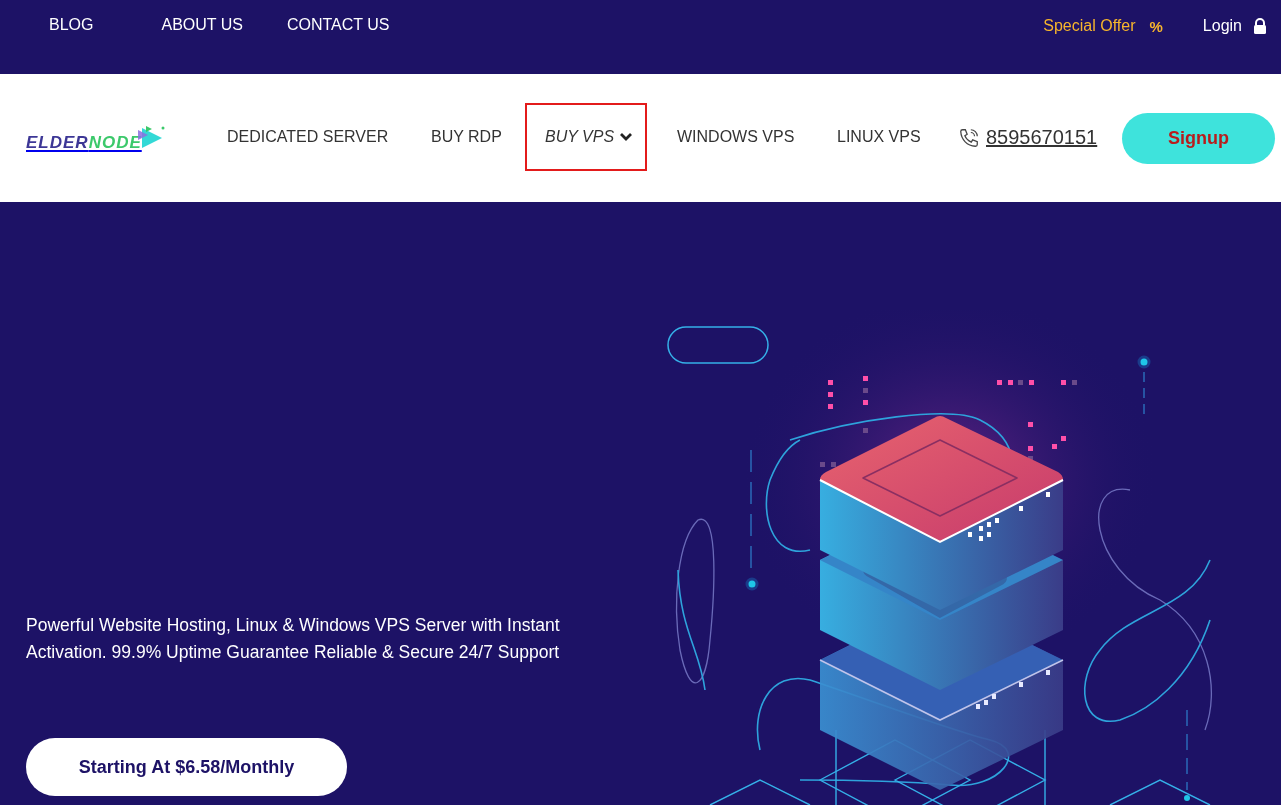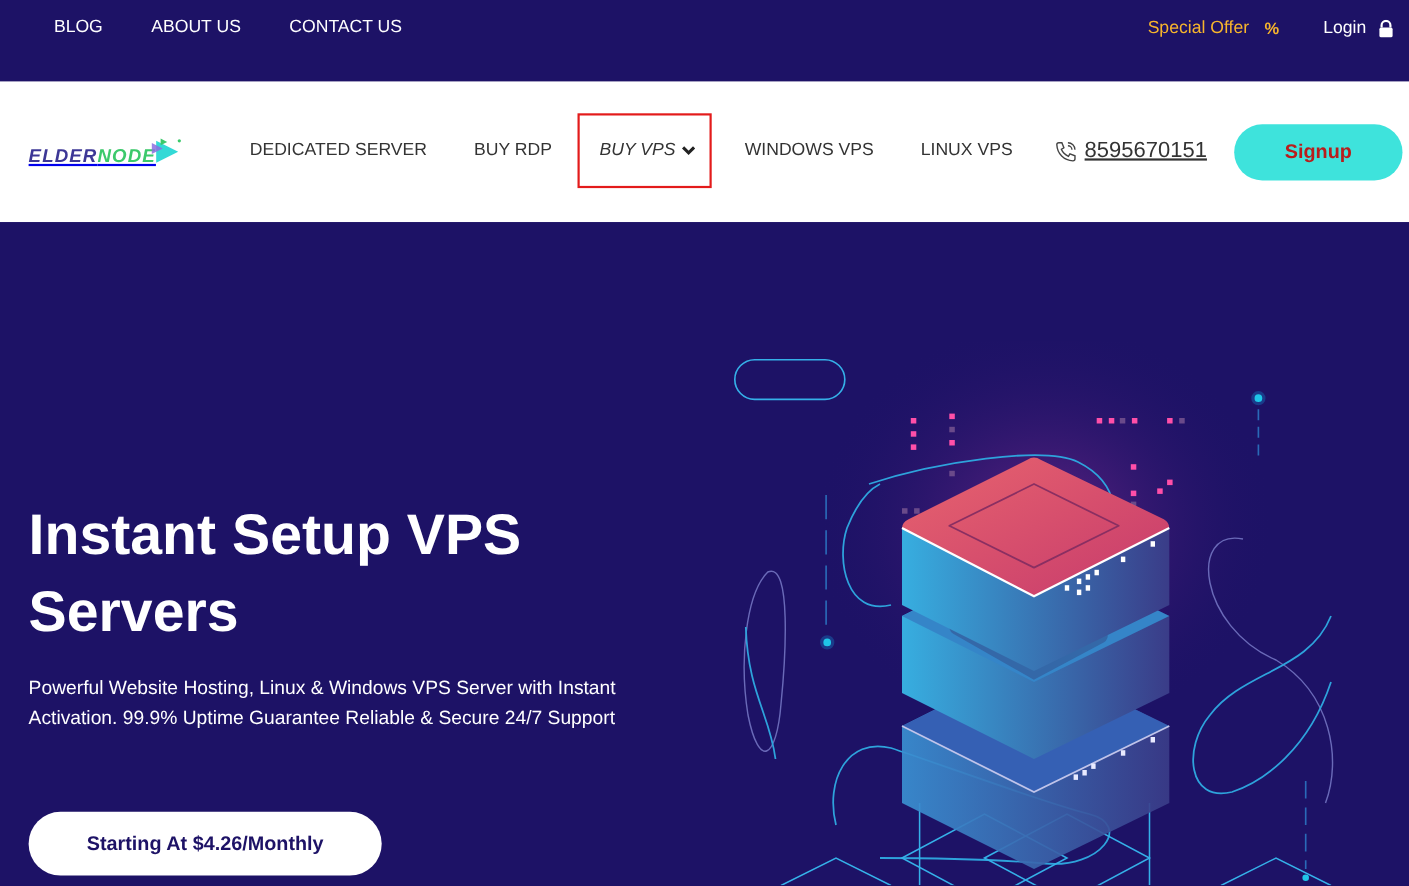--- a/index.html
+++ b/index.html
@@ -30,21 +30,21 @@
   .hero h1 { position: absolute; left: 26px; top: 250px; color: #fff; font-size: 52px; font-weight: bold; line-height: 70px; width: 560px; }
   .hero p { position: absolute; left: 26px; top: 410px; color: #fff; font-size: 17.5px; line-height: 27px; width: 570px; }
   .cta { position: absolute; left: 26px; top: 536px; width: 321px; height: 58px; border-radius: 29px; background: #fff; color: #1d1266; font-weight: bold; font-size: 18px; display: flex; align-items: center; justify-content: center; text-decoration: none; }
   .illus { position: absolute; left: 650px; top: 108px; }
 </style>
 </head>
 <body>
 
 <div class="topbar">
   <div class="links">
-    <a href="#" style="margin-right:44px">BLOG</a>
+    <a href="#" style="margin-right:68px">BLOG</a>
     <a href="#" style="margin-right:44px">ABOUT US</a>
     <a href="#">CONTACT US</a>
   </div>
   <div class="right">
     <a href="#" class="offer">
       <span>Special Offer</span>
       <span class="pct">%</span>
     </a>
     <a href="#" class="login">
       <span>Login</span>
@@ -86,23 +86,22 @@
     <path d="M5 3 L8 3 L10 8 L7.5 9.5 C8.5 12 11.5 15 14.5 16.5 L16 14 L21 16 L21 19 C21 20 20 21 19 21 C10 20.5 3.5 14 3 5 C3 4 4 3 5 3 Z" fill="none" stroke="#444" stroke-width="1.4"></path>
     <path d="M14 3 A7 7 0 0 1 21 10" fill="none" stroke="#444" stroke-width="1.3"></path>
     <path d="M14 6 A4 4 0 0 1 18 10" fill="none" stroke="#444" stroke-width="1.3"></path>
   </svg>
   <span>8595670151</span>
 </a>
 
 <a href="#" class="signup">Signup</a>
 
 <div class="hero">
-  <h1>Instant Setup VPS Servers</h1>
   <p>Powerful Website Hosting, Linux &amp; Windows VPS Server with Instant Activation. 99.9% Uptime Guarantee Reliable &amp; Secure 24/7 Support</p>
-  <a href="#" class="cta">Starting At $4.26/Monthly</a>
+  <a href="#" class="cta">Starting At $6.58/Monthly</a>
 
   <svg class="illus" width="631" height="495" viewBox="0 0 631 495">
     <defs>
       <radialGradient id="glow" cx="0.5" cy="0.5" r="0.5">
         <stop offset="0" stop-color="#7a2a8f" stop-opacity="0.75"></stop>
         <stop offset="1" stop-color="#1d1266" stop-opacity="0"></stop>
       </radialGradient>
       <linearGradient id="topg" x1="0" y1="0" x2="1" y2="1">
         <stop offset="0" stop-color="#e8646e"></stop>
         <stop offset="1" stop-color="#c63a6c"></stop>

